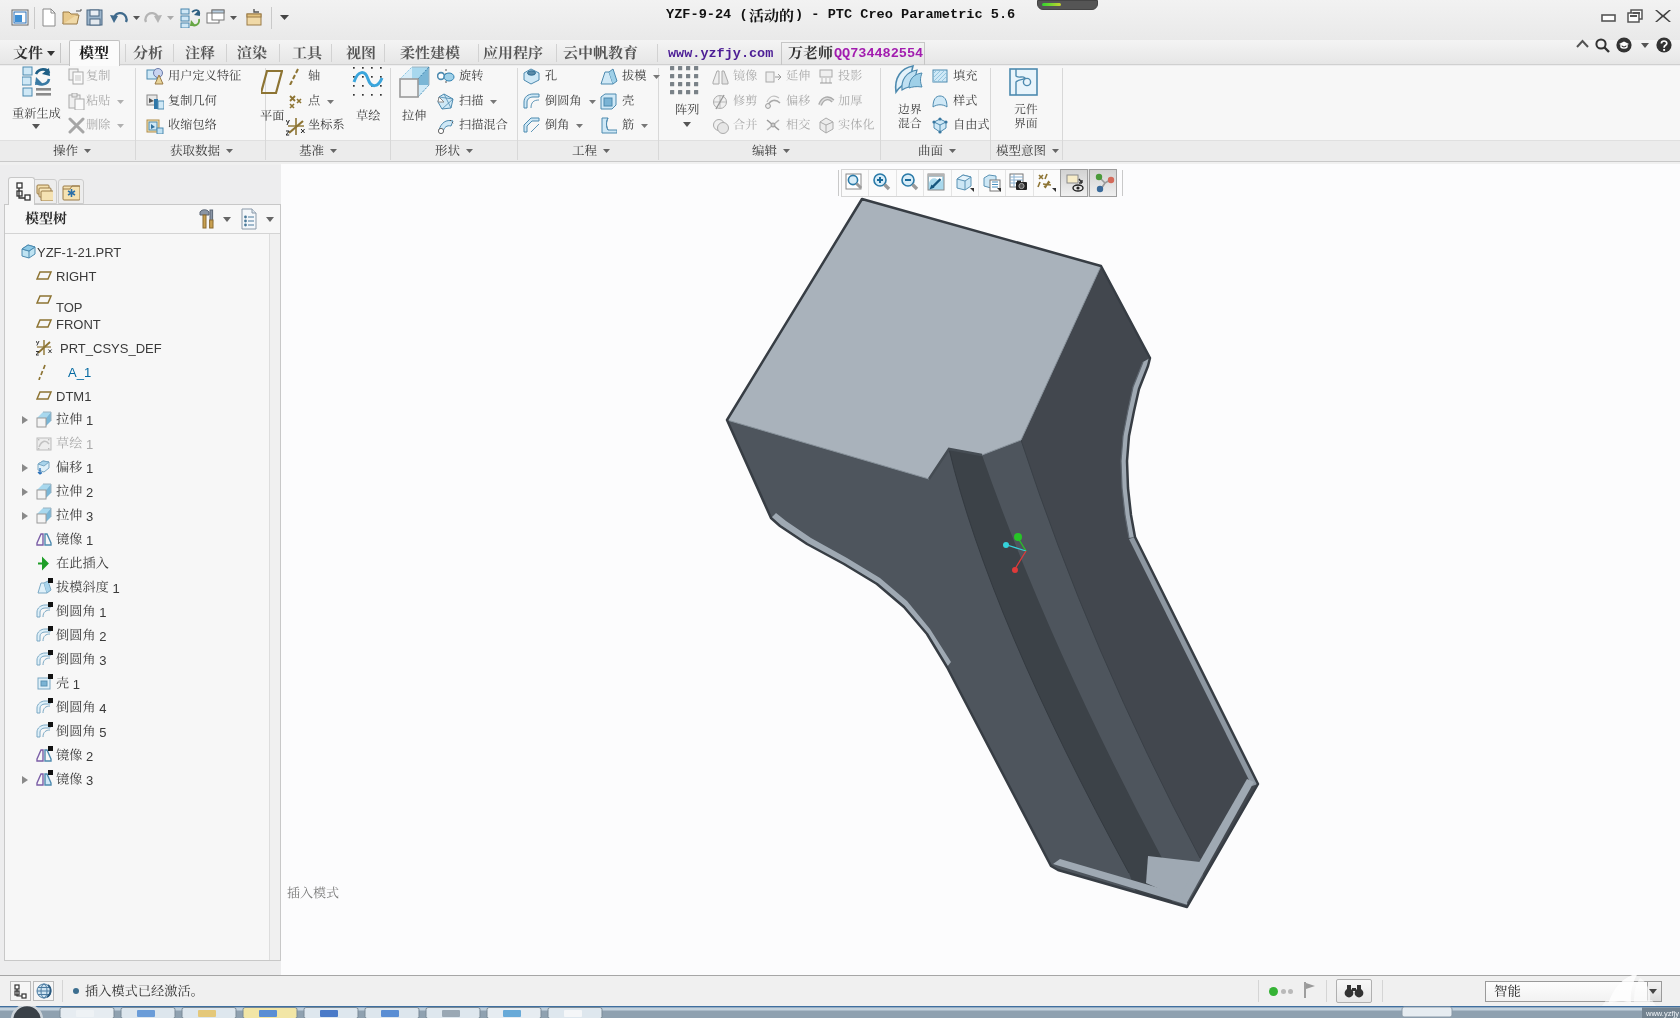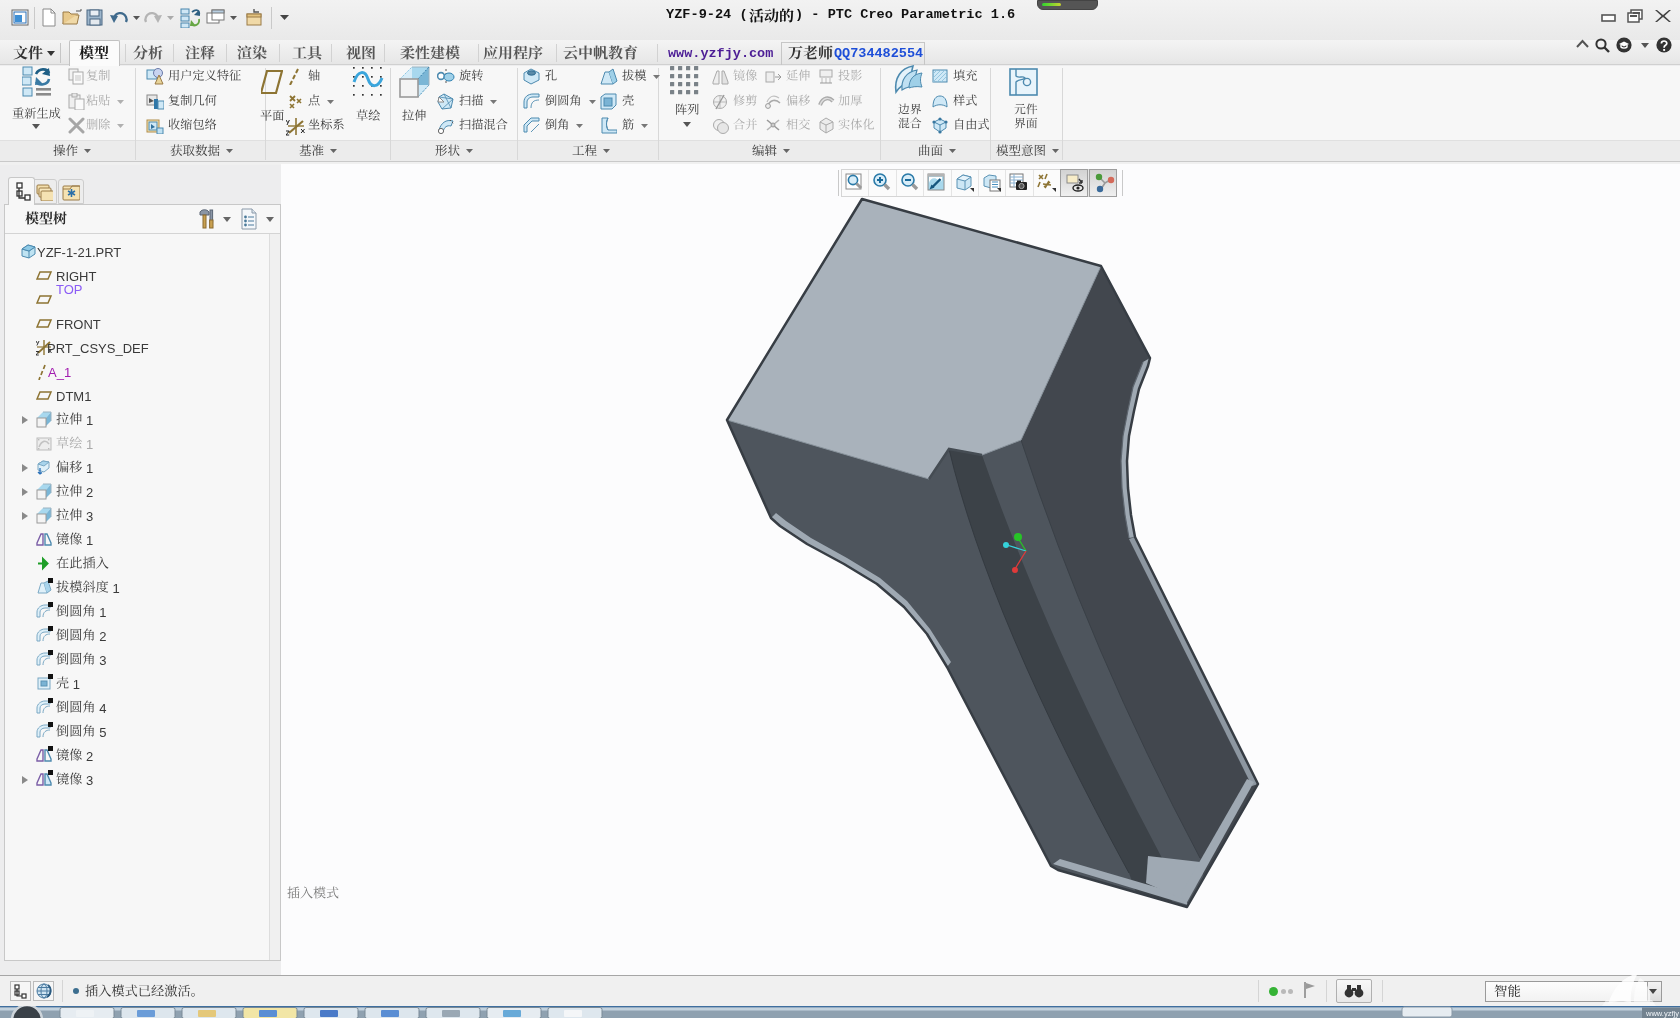--- a/index.html
+++ b/index.html
@@ -62,21 +62,21 @@
     <path d="M0 0 L9 0 L4.5 5 Z" fill="#444"></path>
   </svg>
 <div style="position:absolute;left:666px;top:7px;font:bold 13.6px 'Liberation Mono',sans-serif;color:#111;letter-spacing:0;white-space:pre">YZF-9-24 (</div>
 <svg style="position:absolute;left:749px;top:7.5px" width="46" height="17">
     <g fill="#111" transform="translate(0,13.2) scale(0.015,-0.015)">
       <use href="#g0" x="0"></use>
       <use href="#g1" x="1000"></use>
       <use href="#g2" x="2000"></use>
     </g>
   </svg>
-<div style="position:absolute;left:795px;top:7px;font:bold 13.6px 'Liberation Mono',sans-serif;color:#111;letter-spacing:0;white-space:pre">) - PTC Creo Parametric 1.6</div>
+<div style="position:absolute;left:795px;top:7px;font:bold 13.6px 'Liberation Mono',sans-serif;color:#111;letter-spacing:0;white-space:pre">) - PTC Creo Parametric 5.6</div>
 <div style="position:absolute;left:1037px;top:0px;width:61px;height:10px;background:#555;border-radius:0 0 6px 6px;border:1px solid #444"></div>
 <div style="position:absolute;left:1042px;top:3px;width:19px;height:3px;background:linear-gradient(90deg,#2fd42f,#c8d42f);border-radius:2px"></div>
 <svg style="position:absolute;left:1601px;top:14px" width="16" height="9">
     <rect x="1" y="1" width="13" height="6" fill="#fdfdfd" stroke="#555" stroke-width="1.6"></rect>
   </svg>
 <svg style="position:absolute;left:1627px;top:9px" width="17" height="14">
     <rect x="4" y="1" width="11" height="9" fill="#fdfdfd" stroke="#555" stroke-width="1.5"></rect>
     <rect x="1" y="4" width="11" height="9" fill="#fdfdfd" stroke="#555" stroke-width="1.5"></rect>
     <rect x="6" y="3" width="7" height="2" fill="#555"></rect>
     <rect x="3" y="6" width="7" height="2" fill="#555"></rect>
@@ -169,21 +169,21 @@
 <div style="position:absolute;left:668px;top:46px;font:bold 13.5px 'Liberation Mono',sans-serif;color:#4c1d95;letter-spacing:0;white-space:pre">www.yzfjy.com</div>
 <div style="position:absolute;left:781px;top:42px;width:1px;height:23px;background:#c6c6c6"></div>
 <div style="position:absolute;left:781px;top:42px;width:144px;height:23px;border:1px solid #c6c6c6;border-bottom:none"></div>
 <svg style="position:absolute;left:788px;top:45px" width="46" height="17">
     <g fill="#333" transform="translate(0,13.2) scale(0.015,-0.015)">
       <use href="#g29" x="0"></use>
       <use href="#g30" x="1000"></use>
       <use href="#g31" x="2000"></use>
     </g>
   </svg>
-<div style="position:absolute;left:834px;top:46px;font:bold 13.5px 'Liberation Mono',sans-serif;color:#1d4ed8;letter-spacing:0;white-space:pre">QQ734482554</div>
+<div style="position:absolute;left:834px;top:46px;font:bold 13.5px 'Liberation Mono',sans-serif;color:#a21caf;letter-spacing:0;white-space:pre">QQ734482554</div>
 <svg style="position:absolute;left:1575px;top:38px" width="15" height="12">
     <path d="M2 9 L7.5 3 L13 9" fill="none" stroke="#555" stroke-width="2"></path>
     <path d="M2 13 L7.5 7 L13 13" fill="none" stroke="#555" stroke-width="0"></path>
   </svg>
 <svg style="position:absolute;left:1594px;top:37px" width="17" height="16">
     <circle cx="7" cy="7" r="4.6" fill="none" stroke="#333" stroke-width="2"></circle>
     <path d="M10.5 10.5 L15 15" stroke="#333" stroke-width="2.4"></path>
   </svg>
 <svg style="position:absolute;left:1616px;top:37px" width="17" height="16">
     <circle cx="8" cy="8" r="7.6" fill="#333"></circle>
@@ -841,40 +841,40 @@
     <path d="M2 6 L8 2 L15 4 L9 8 Z" fill="#8ecae6" stroke="#4d8aaf"></path>
   </svg>
 <div style="position:absolute;left:37px;top:244.5px;font:normal 13px 'Liberation Sans',sans-serif;color:#3a3a3a;letter-spacing:0;white-space:pre">YZF-1-21.PRT</div>
 <svg style="position:absolute;left:36px;top:267px" width="17" height="17">
     <path d="M4 5 L15 5 L12 12 L1 12 Z" fill="none" stroke="#8d7433" stroke-width="1.5"></path>
   </svg>
 <div style="position:absolute;left:56px;top:268.5px;font:normal 13px 'Liberation Sans',sans-serif;color:#3a3a3a;letter-spacing:0;white-space:pre">RIGHT</div>
 <svg style="position:absolute;left:36px;top:291px" width="17" height="17">
     <path d="M4 5 L15 5 L12 12 L1 12 Z" fill="none" stroke="#8d7433" stroke-width="1.5"></path>
   </svg>
-<div style="position:absolute;left:56px;top:282px;font:normal 13px 'Liberation Sans',sans-serif;color:#8b5cf6;letter-spacing:0;white-space:pre">TOP</div>
+<div style="position:absolute;left:56px;top:300px;font:normal 13px 'Liberation Sans',sans-serif;color:#404040;letter-spacing:0;white-space:pre">TOP</div>
 <svg style="position:absolute;left:36px;top:315px" width="17" height="17">
     <path d="M4 5 L15 5 L12 12 L1 12 Z" fill="none" stroke="#8d7433" stroke-width="1.5"></path>
   </svg>
 <div style="position:absolute;left:56px;top:316.5px;font:normal 13px 'Liberation Sans',sans-serif;color:#3a3a3a;letter-spacing:0;white-space:pre">FRONT</div>
 <svg style="position:absolute;left:36px;top:339px" width="17" height="17">
     <path d="M8 1 L8 16" stroke="#8d7433" stroke-width="1.4"></path>
     <path d="M2 14 L14 3" stroke="#8d7433" stroke-width="1.8"></path>
     <path d="M1 8 L15 8" stroke="#8d7433" stroke-width="1.2"></path>
     <g stroke="#222" stroke-width="0.9" fill="none">
       <path d="M0 2 L1.4 4.4 M3 2 L0.9 6.5"></path>
       <path d="M0 12.5 L2.8 12.5 L0 16 L2.8 16"></path>
       <path d="M12.4 10.5 L15.6 14 M15.6 10.5 L12.4 14"></path>
     </g>
   </svg>
-<div style="position:absolute;left:47px;top:340.5px;font:normal 13px 'Liberation Sans',sans-serif;color:#3a3a3a;letter-spacing:0;white-space:pre">PRT_CSYS_DEF</div>
+<div style="position:absolute;left:60px;top:340.5px;font:normal 13px 'Liberation Sans',sans-serif;color:#3a3a3a;letter-spacing:0;white-space:pre">PRT_CSYS_DEF</div>
 <svg style="position:absolute;left:36px;top:363px" width="17" height="17">
     <path d="M9 2 L7.5 6 M6.5 8 L5 12 M4 14 L3 17" stroke="#8d7433" stroke-width="1.7"></path>
   </svg>
-<div style="position:absolute;left:48px;top:364.5px;font:normal 13px 'Liberation Sans',sans-serif;color:#a21caf;letter-spacing:0;white-space:pre">A_1</div>
+<div style="position:absolute;left:68px;top:364.5px;font:normal 13px 'Liberation Sans',sans-serif;color:#0369a1;letter-spacing:0;white-space:pre">A_1</div>
 <svg style="position:absolute;left:36px;top:387px" width="17" height="17">
     <path d="M4 5 L15 5 L12 12 L1 12 Z" fill="none" stroke="#8d7433" stroke-width="1.5"></path>
   </svg>
 <div style="position:absolute;left:56px;top:388.5px;font:normal 13px 'Liberation Sans',sans-serif;color:#3a3a3a;letter-spacing:0;white-space:pre">DTM1</div>
 <svg style="position:absolute;left:21px;top:415px" width="8" height="10">
     <path d="M1 1 L7 5 L1 9 Z" fill="#8a8a8a"></path>
   </svg>
 <svg style="position:absolute;left:36px;top:411px" width="17" height="17">
     <path d="M1 7 L7 1 L15 1 L10 7 Z" fill="#a8d8ee"></path>
     <path d="M10 7 L15 1 L15 10 L10 15 Z" fill="#7ab6d6"></path>

